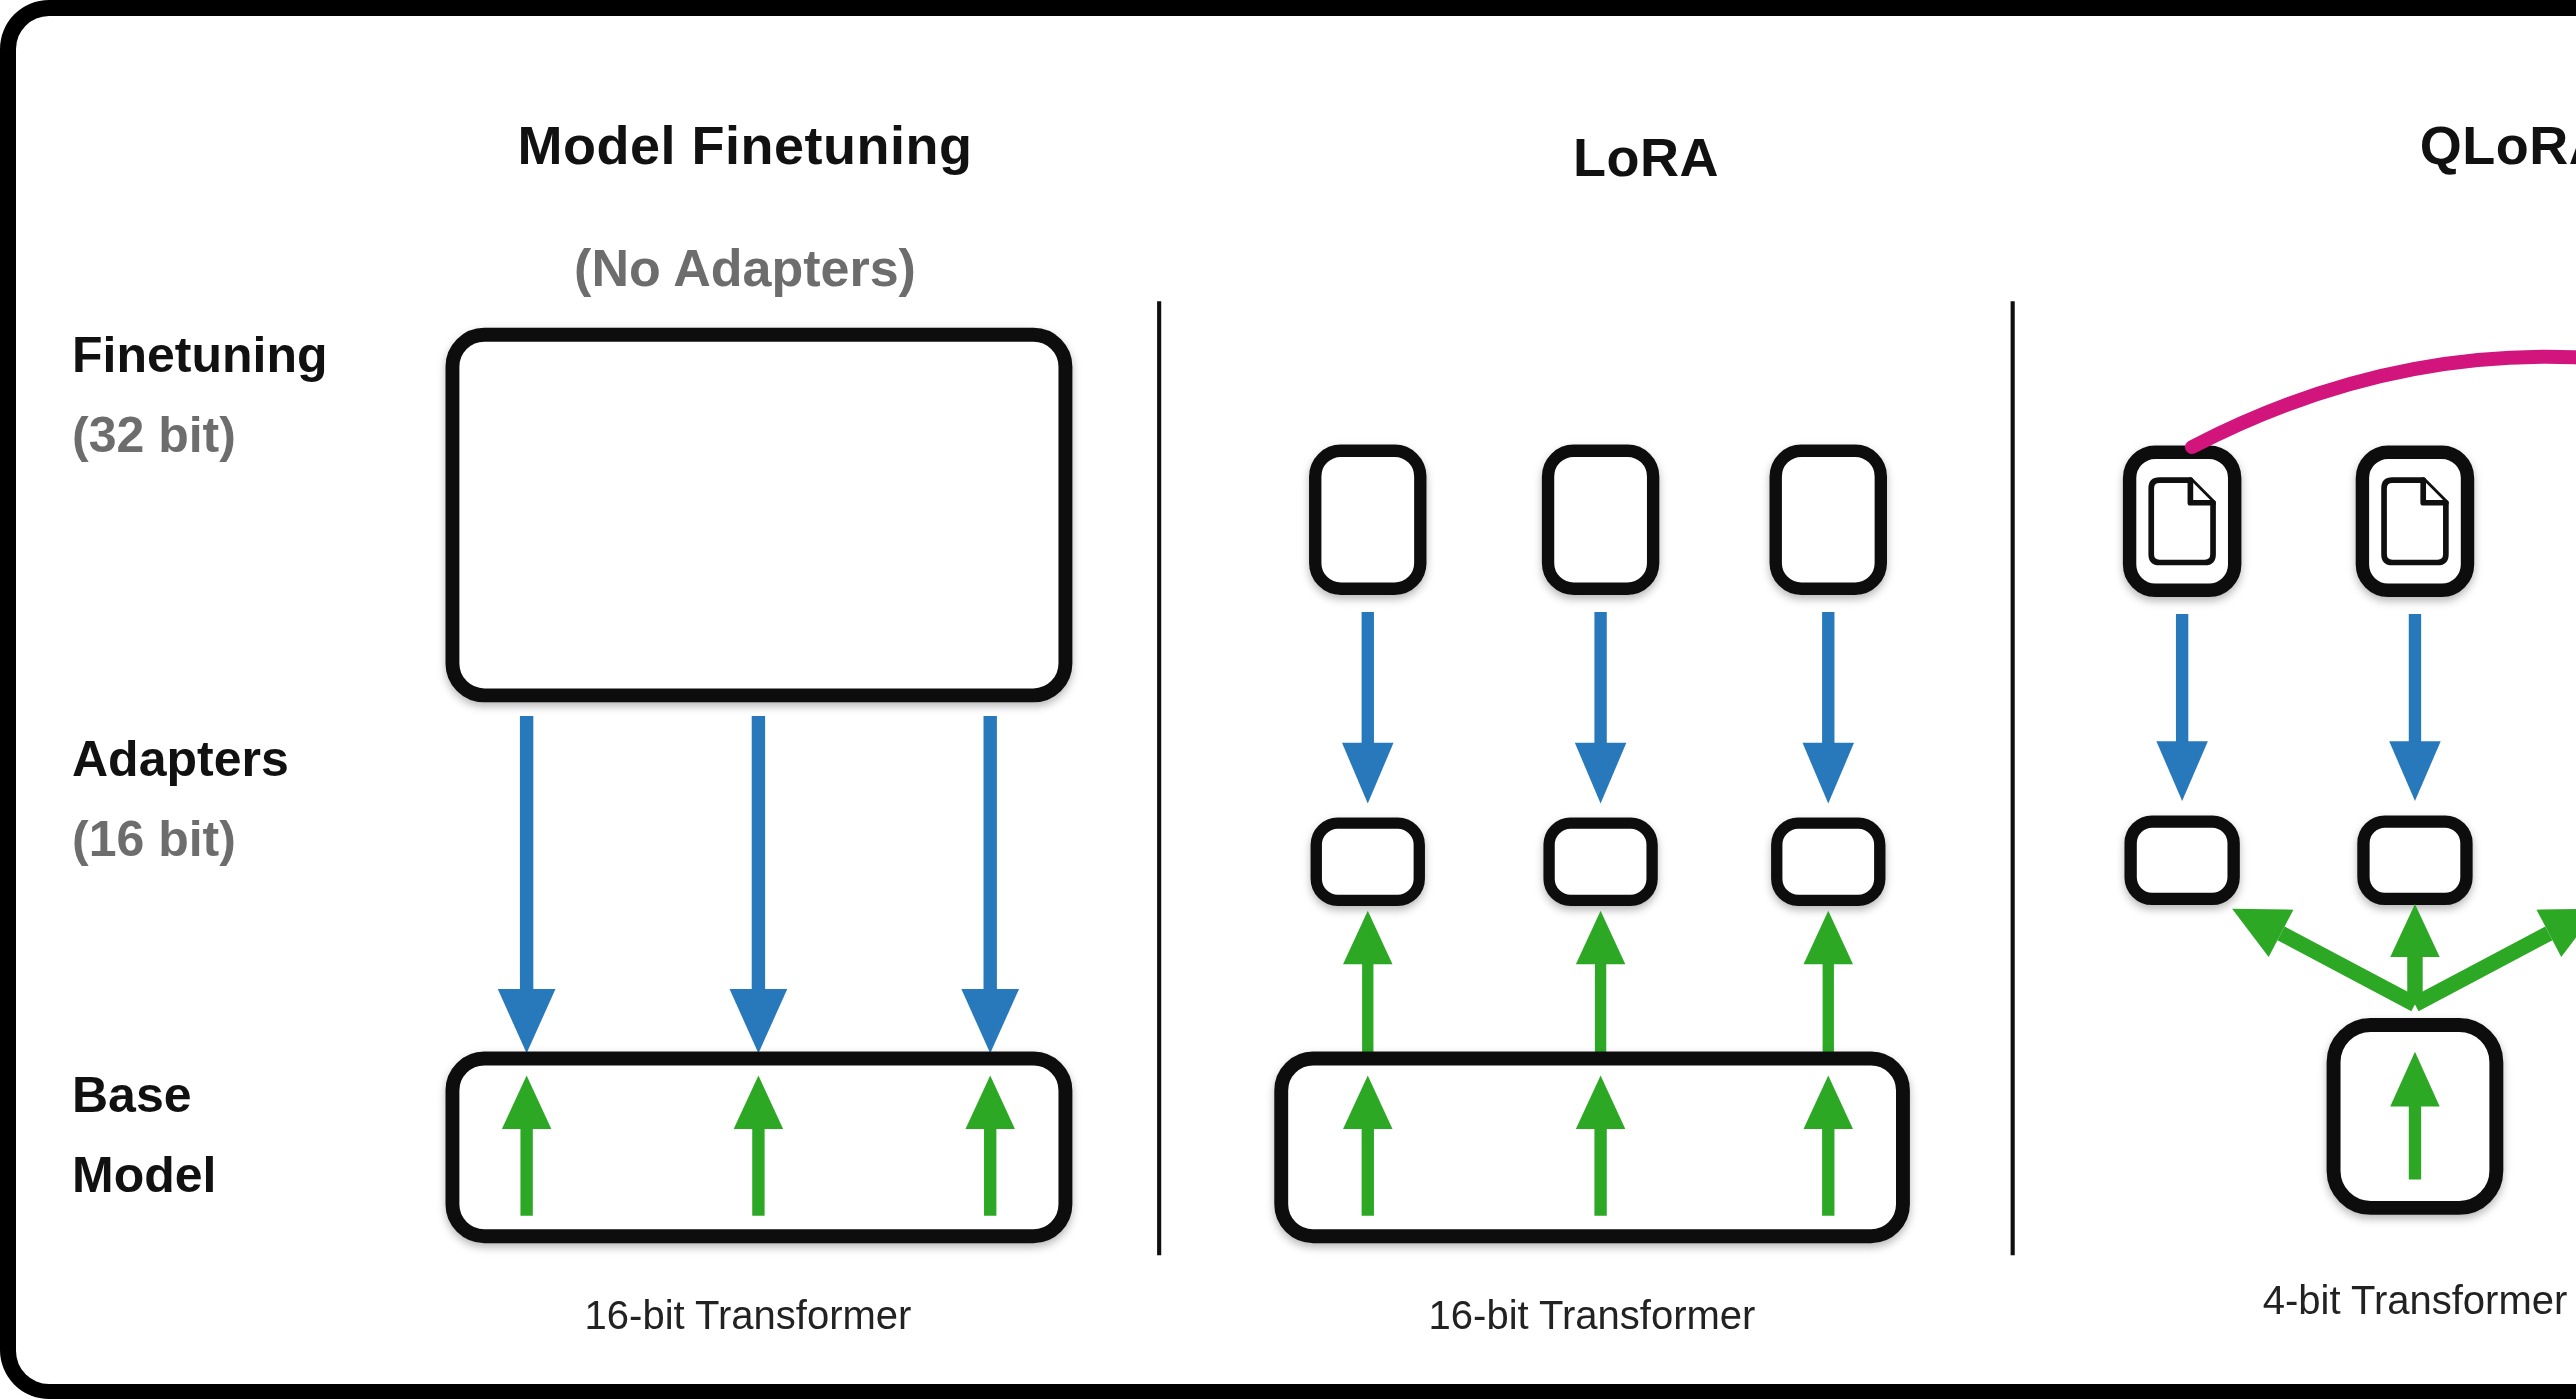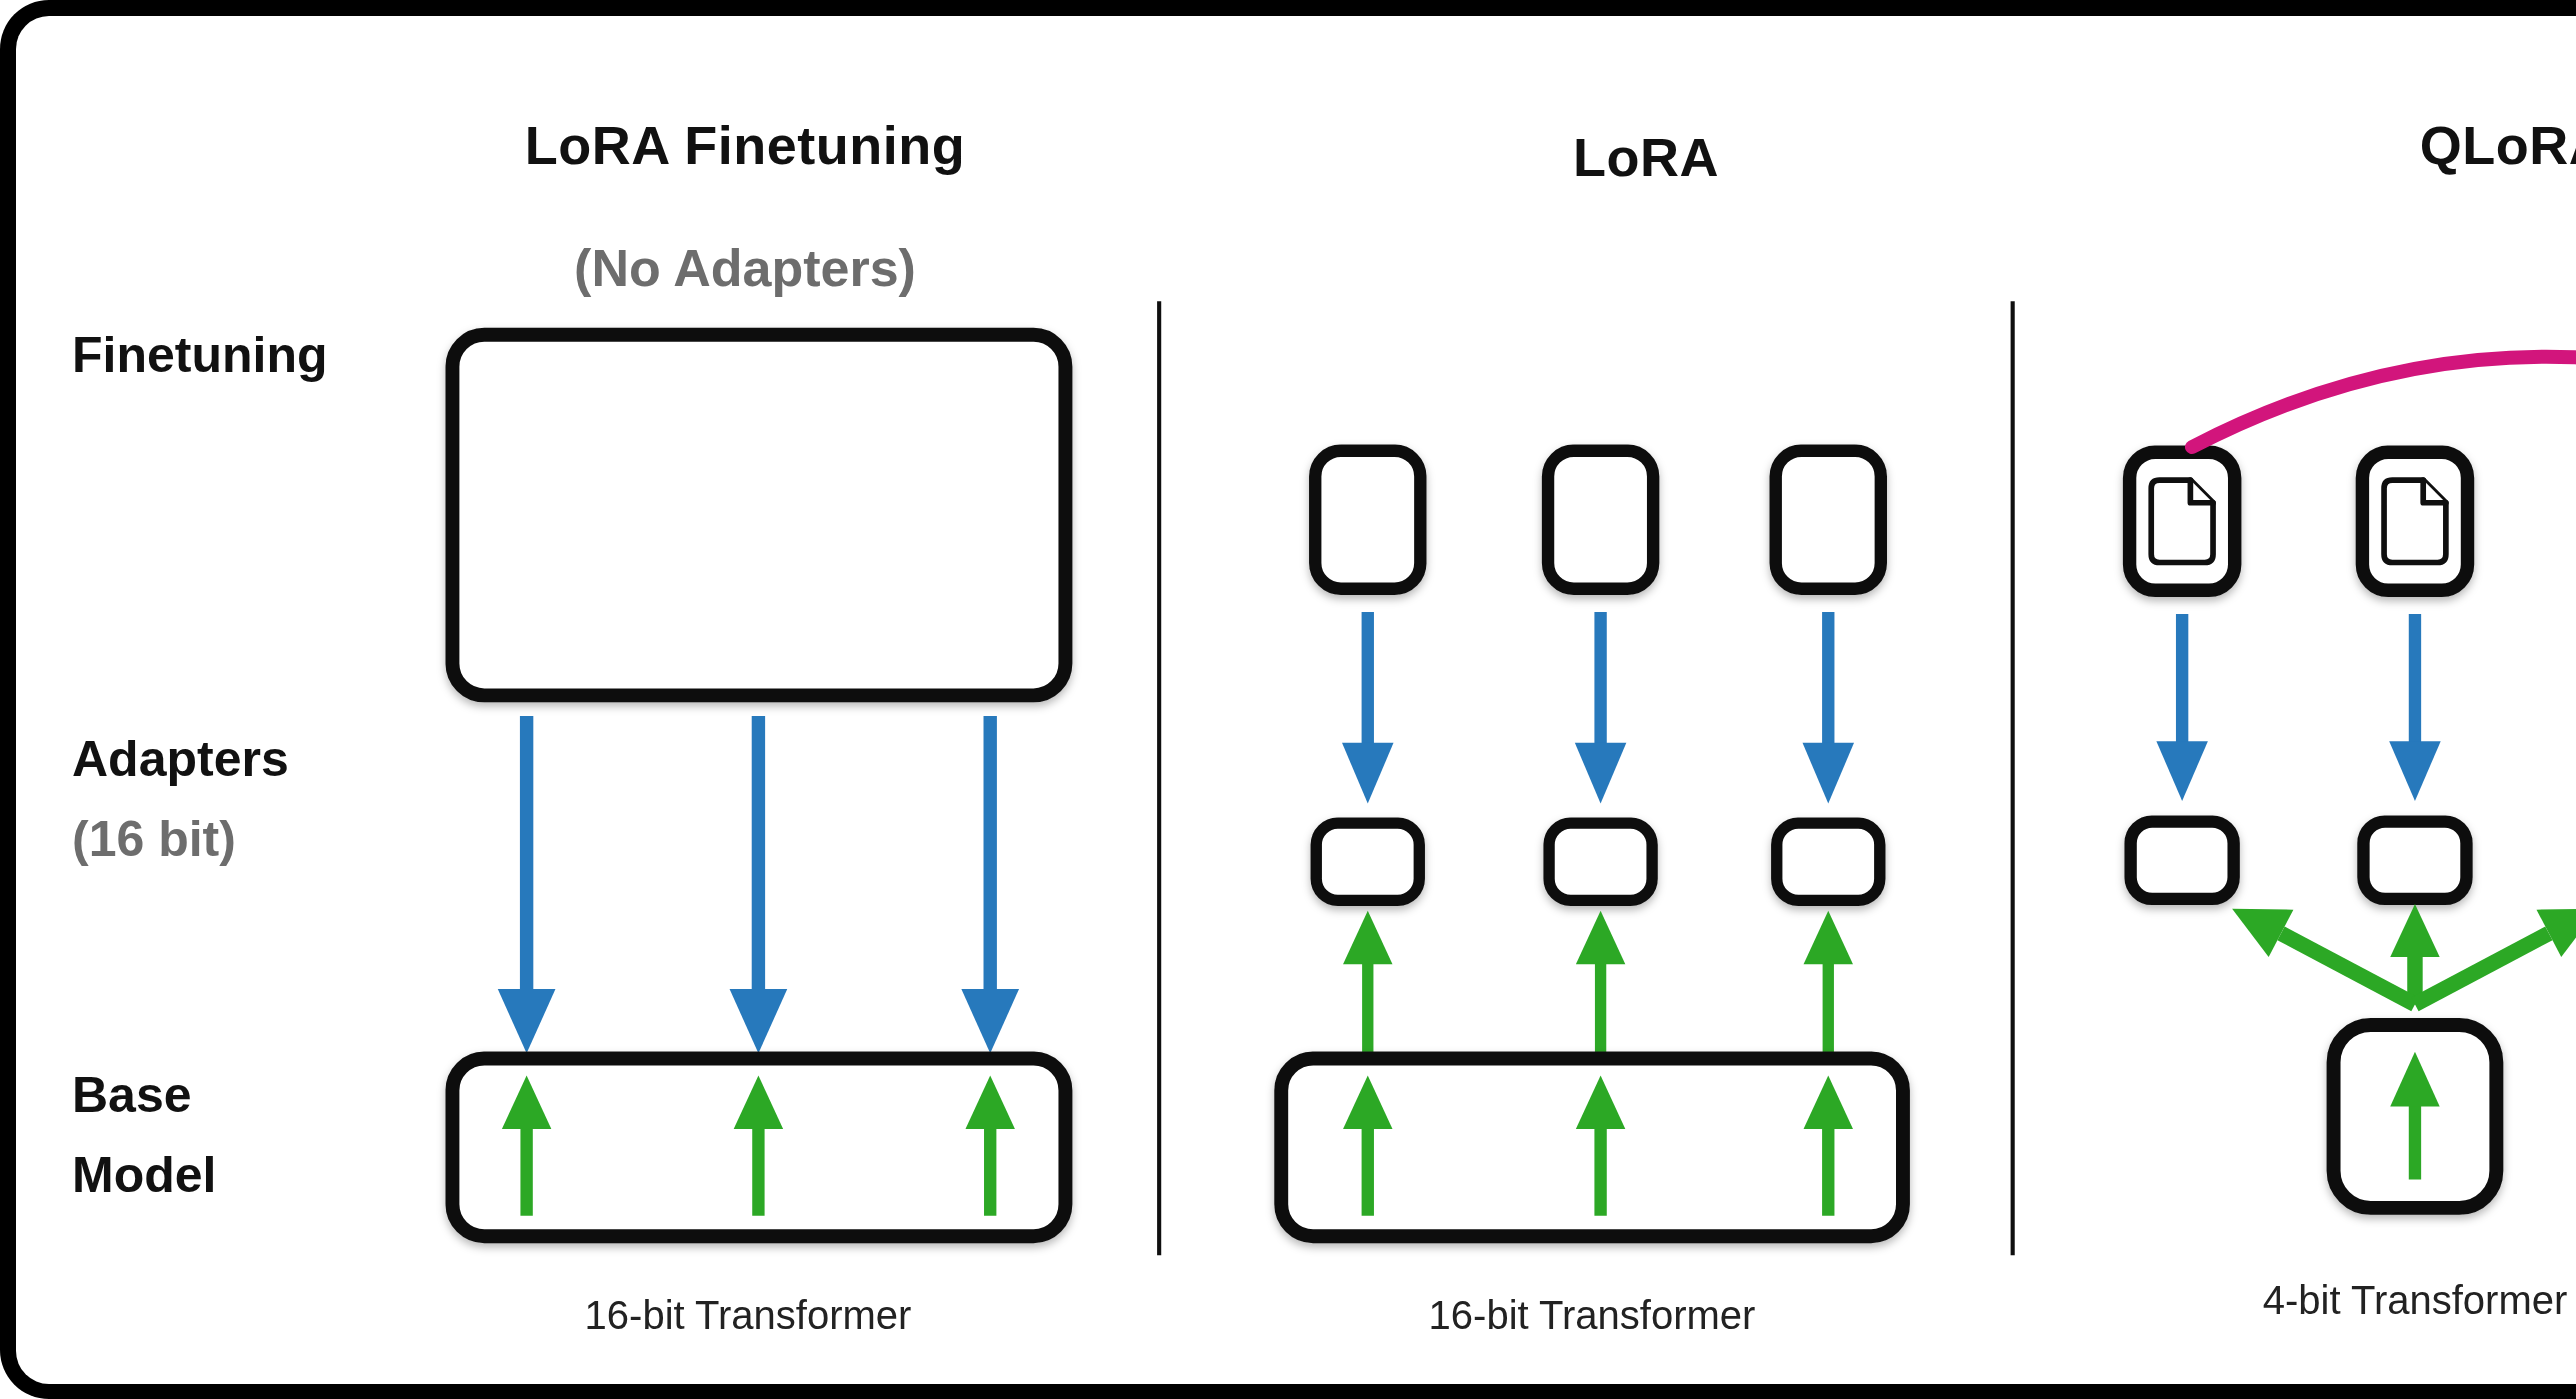--- a/index.html
+++ b/index.html
@@ -176,27 +176,28 @@
       <line class="stroke-green" x1="5882" y1="2385" x2="5985" y2="2385" stroke-width="27"></line>
       <polygon class="fill-green" points="5982,2337 5982,2433 6062,2385"></polygon>
     </g>
     <g>
       <line class="stroke-magenta" x1="5882" y1="2530" x2="5985" y2="2530" stroke-width="27"></line>
       <polygon class="fill-magenta" points="5982,2482 5982,2578 6062,2530"></polygon>
     </g>
   </g>
 </svg>
 
-<div class="abs col-title" style="left:436px;top:114px;width:618px;">LoRA Finetuning</div>
+<div class="abs col-title" style="left:436px;top:114px;width:618px;">Model Finetuning</div>
 <div class="abs col-sub" style="left:436px;top:195px;width:618px;">(No Adapters)</div>
 <div class="abs col-title" style="left:1337px;top:126px;width:618px;">LoRA</div>
 <div class="abs col-title" style="left:2205px;top:114px;width:618px;">QLoRA</div>
 
 <div class="abs rail" style="left:72px;top:315px;">
   <div>Finetuning</div>
+  <div class="bits">(32 bit)</div>
 </div>
 
 <div class="abs rail" style="left:72px;top:719px;">
   <div>Adapters</div>
   <div class="bits">(16 bit)</div>
 </div>
 
 <div class="abs rail" style="left:72px;top:1055px;">
   <div>Base</div>
   <div>Model</div>

